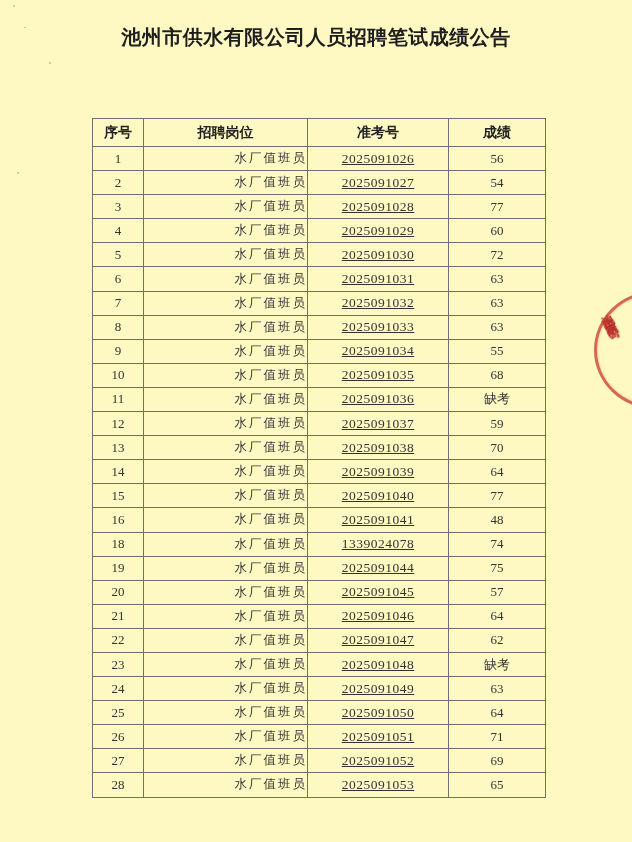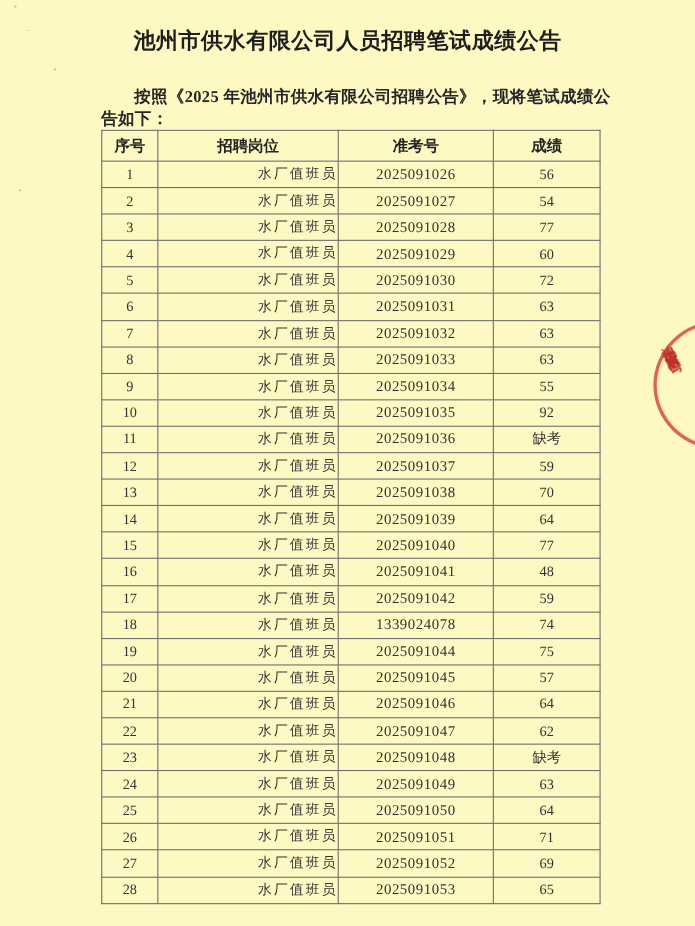--- a/index.html
+++ b/index.html
@@ -72,21 +72,21 @@
     color: #222;
     margin-left: 16px;
   }
   .score-table td {
     height: 23.1px;
     font-size: 12.5px;
     color: #333;
   }
   .score-table td.c0 { font-size: 13px; }
   .score-table td.c1 { letter-spacing: 2px; text-align: right; }
-  .score-table td.c2 { font-size: 13.5px; letter-spacing: 0.5px; }
+  .score-table td.c2 { font-size: 13.5px; letter-spacing: 0.5px; text-decoration: underline; }
   .score-table td.c3 { font-size: 13px; }
 
   
   .seal-ring {
     position: absolute;
     left: 594px;
     top: 291px;
     width: 116px;
     height: 112px;
     border-radius: 50%;
@@ -122,21 +122,20 @@
   .speck.s3 { left: 49px;  top: 62px;  width: 2px; height: 2px; }
   .speck.s4 { left: 17px;  top: 172px; width: 2px; height: 2px; }
 </style>
 </head>
 <body>
 
 <div class="page">
 
   <h1 class="page-title">池州市供水有限公司人员招聘笔试成绩公告</h1>
 
-  <p class="intro">按照《2025 年池州市供水有限公司招聘公告》，现将笔试成绩公告如下：</p>
 
   <table class="score-table">
     <colgroup>
       <col class="col-0">
         <col class="col-1">
         <col class="col-2">
         <col class="col-3">
     </colgroup>
     <thead>
       <tr>
@@ -198,21 +197,21 @@
         <tr>
           <td class="c0">9</td>
           <td class="c1">水厂值班员</td>
           <td class="c2">2025091034</td>
           <td class="c3">55</td>
         </tr>
         <tr>
           <td class="c0">10</td>
           <td class="c1">水厂值班员</td>
           <td class="c2">2025091035</td>
-          <td class="c3">92</td>
+          <td class="c3">68</td>
         </tr>
         <tr>
           <td class="c0">11</td>
           <td class="c1">水厂值班员</td>
           <td class="c2">2025091036</td>
           <td class="c3">缺考</td>
         </tr>
         <tr>
           <td class="c0">12</td>
           <td class="c1">水厂值班员</td>
@@ -235,26 +234,20 @@
           <td class="c0">15</td>
           <td class="c1">水厂值班员</td>
           <td class="c2">2025091040</td>
           <td class="c3">77</td>
         </tr>
         <tr>
           <td class="c0">16</td>
           <td class="c1">水厂值班员</td>
           <td class="c2">2025091041</td>
           <td class="c3">48</td>
-        </tr>
-        <tr>
-          <td class="c0">17</td>
-          <td class="c1">水厂值班员</td>
-          <td class="c2">2025091042</td>
-          <td class="c3">59</td>
         </tr>
         <tr>
           <td class="c0">18</td>
           <td class="c1">水厂值班员</td>
           <td class="c2">1339024078</td>
           <td class="c3">74</td>
         </tr>
         <tr>
           <td class="c0">19</td>
           <td class="c1">水厂值班员</td>

